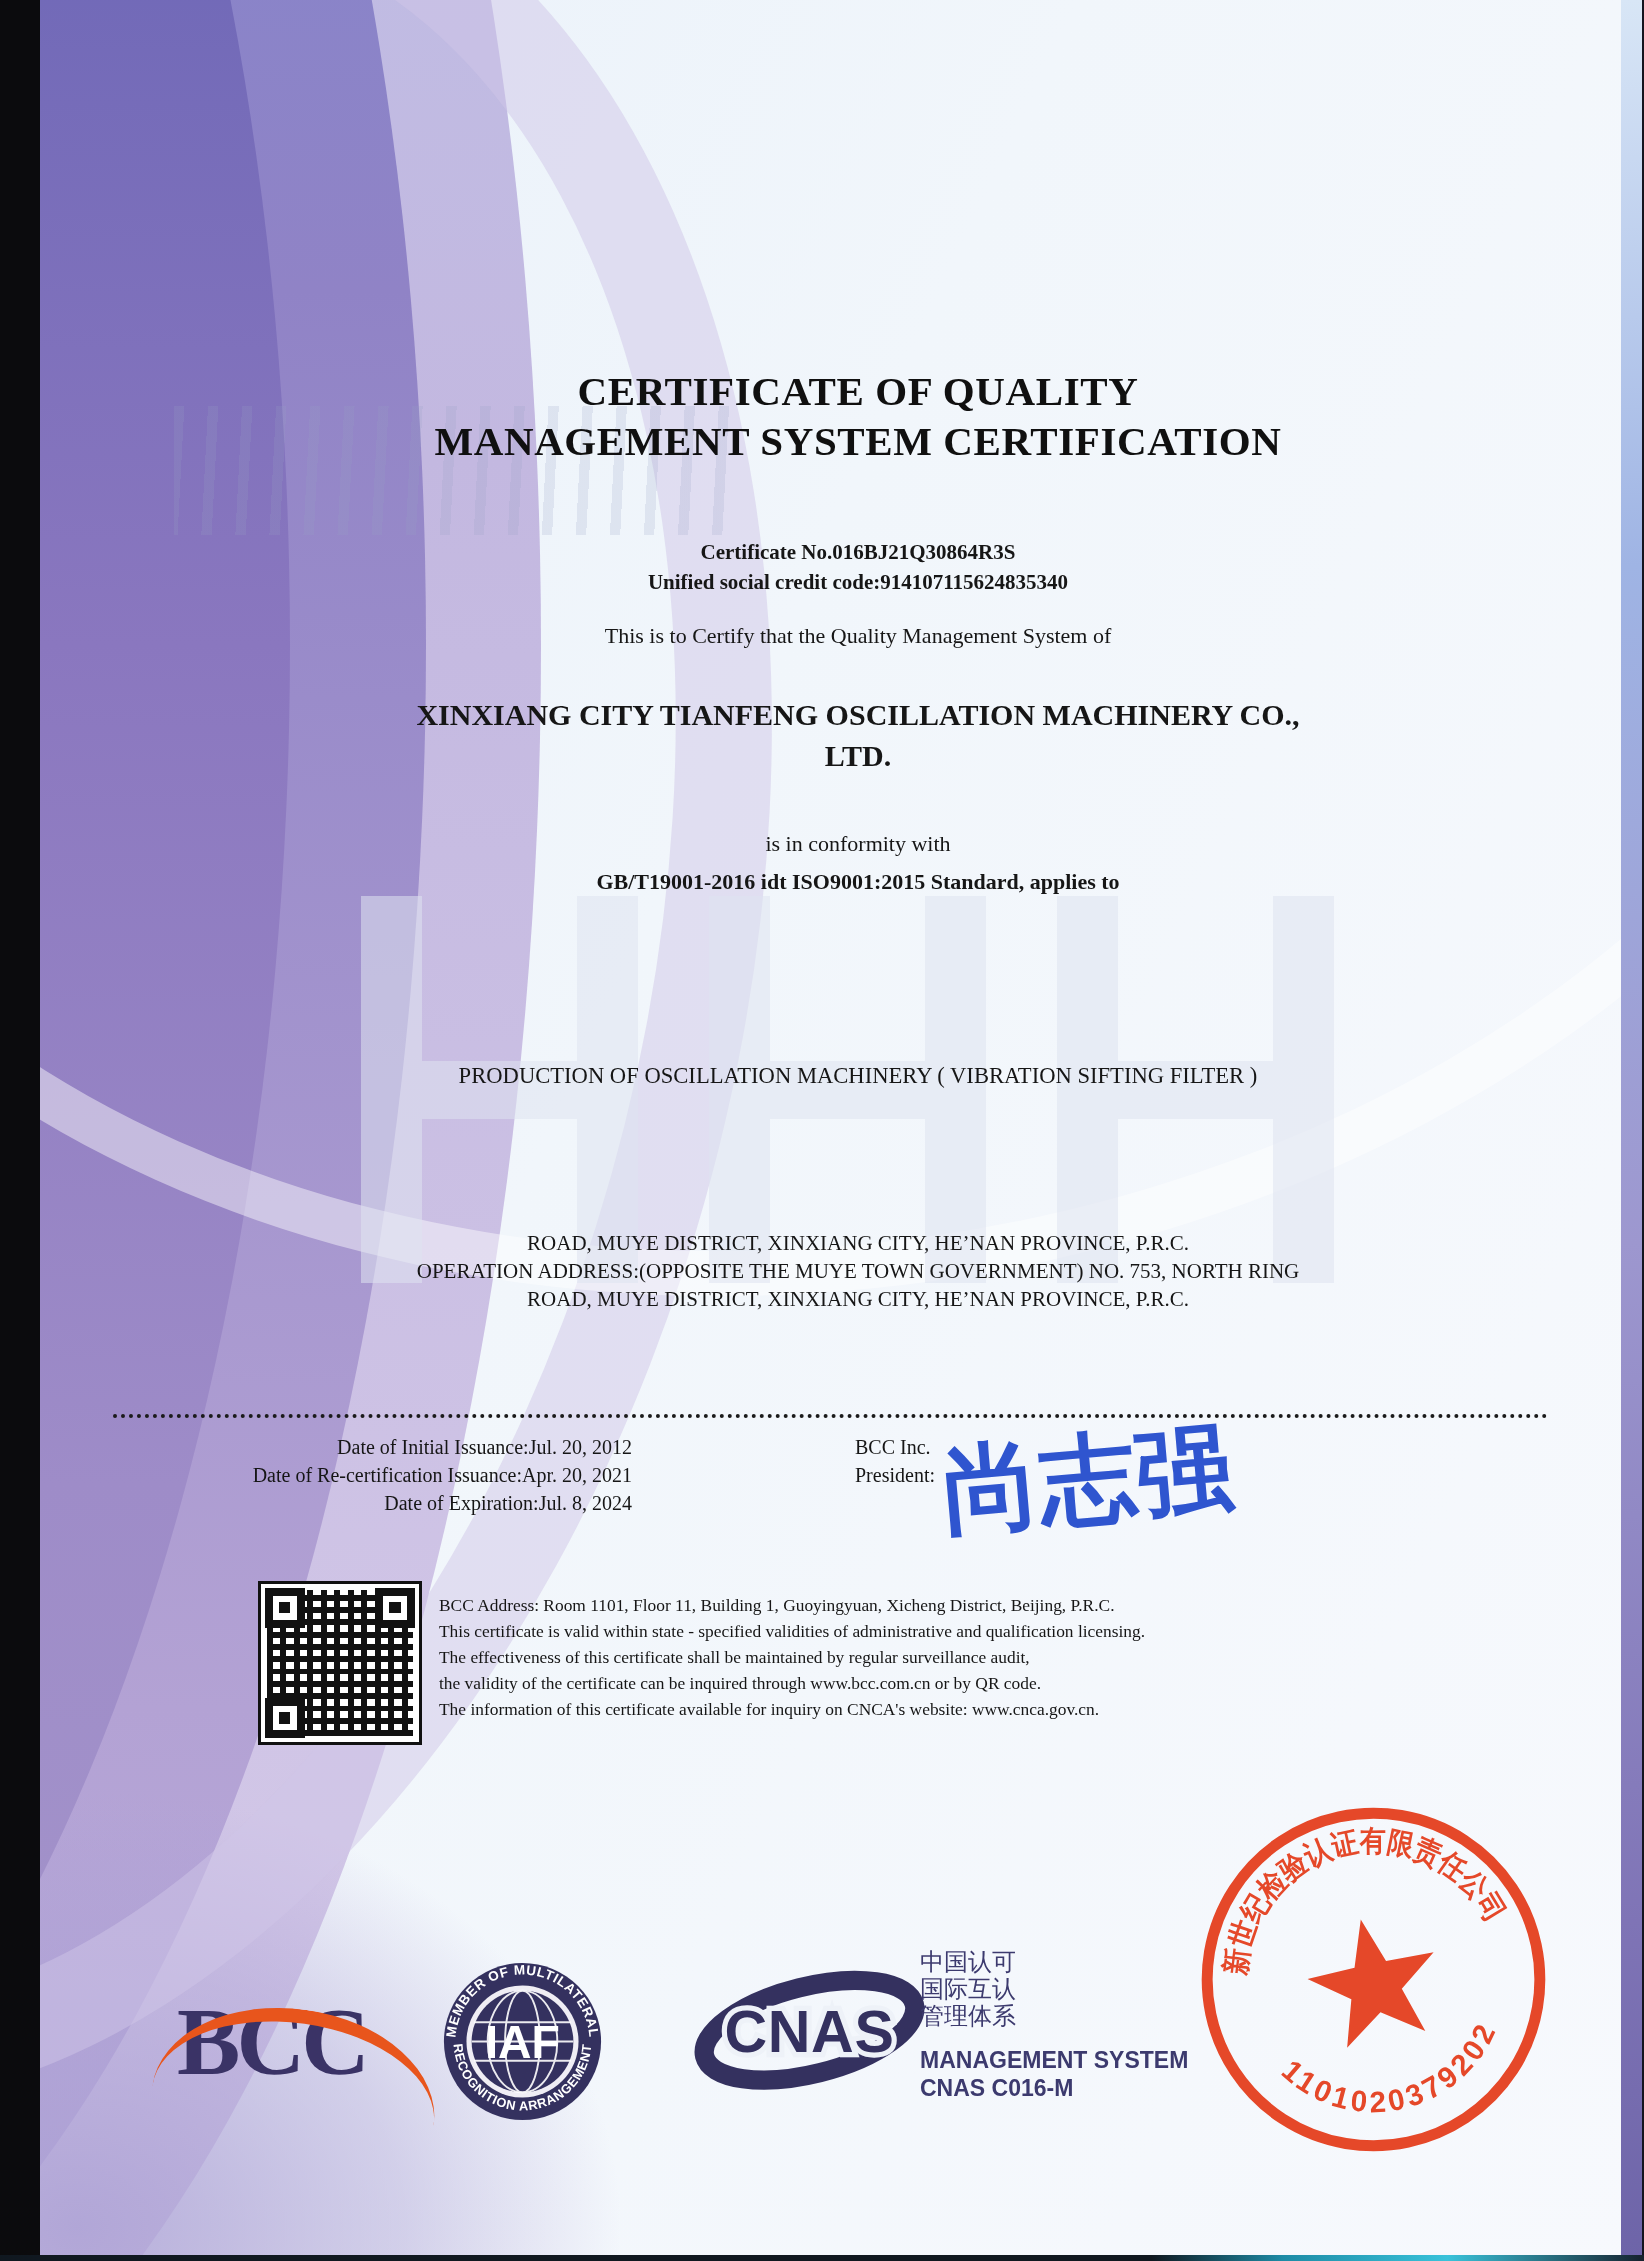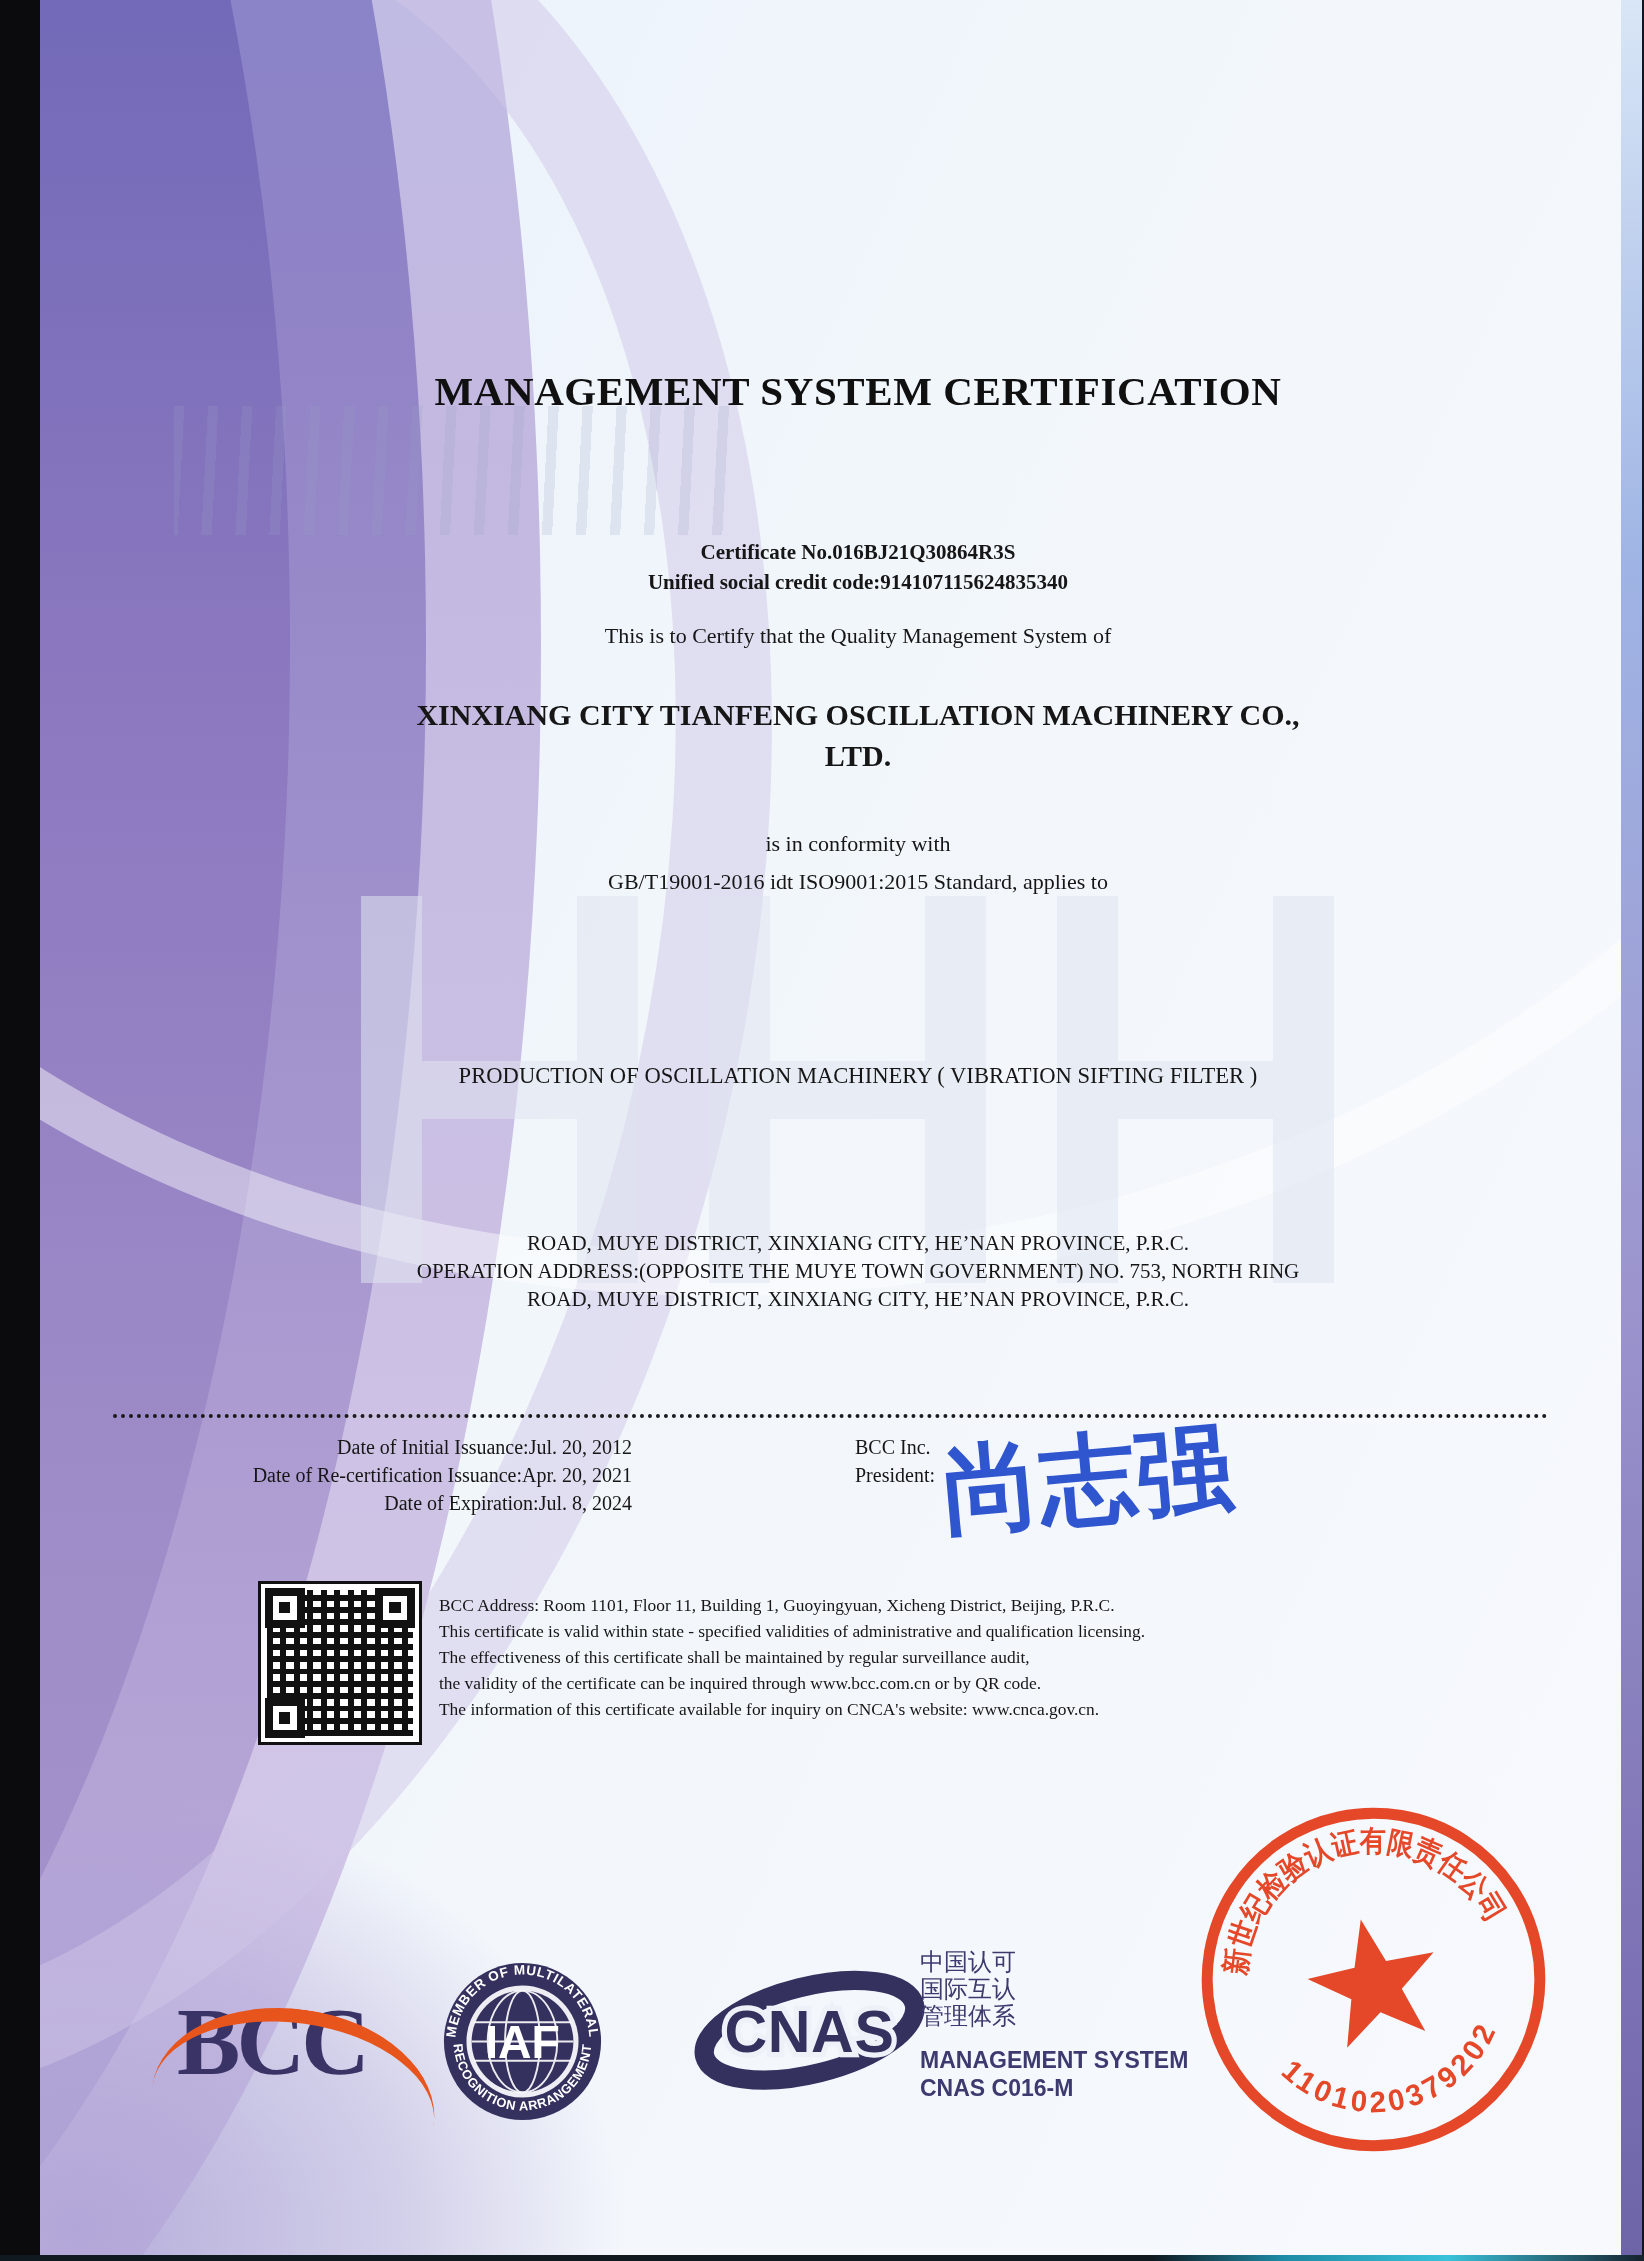--- a/index.html
+++ b/index.html
@@ -38,21 +38,21 @@
 
   
   .content { position:absolute; left:71px; top:0; width:1574px; height:100%; z-index:10; color:#161616; }
   .cline { position:absolute; left:0; width:100%; text-align:center; }
   .title { top:366px; font-size:41px; font-weight:bold; line-height:50px; letter-spacing:0.6px; color:#101010; }
   .certno { top:540px; font-size:21px; font-weight:bold;text-align:center; }
   .unified { top:570px; font-size:21px; font-weight:bold; }
   .intro { top:623px; font-size:22px; }
   .company { top:694px; font-size:30px; font-weight:bold; line-height:41px; }
   .conformity { top:831px; font-size:22px; }
-  .standard { top:869px; font-size:22px; }
+  .standard { top:869px; font-size:22px;font-weight:bold; }
   .scope { top:1063px; font-size:22.6px; }
   .addresses { top:1229px; font-size:21px; line-height:28px; }
 
   .dashes { position:absolute; left:42px; top:1414px; width:1435px; border-top:4.5px dotted #1b1b1b; }
 
   .dates { position:absolute; left:116px; top:1433px; width:445px; text-align:right;
            font-size:20px; line-height:28px; }
   .issuer { position:absolute; left:784px; top:1433px; font-size:20px; line-height:28px; }
   .signature { position:absolute; left:871px; top:1416px; font-size:97px; color:#2f55cf;
            transform:rotate(-5deg); font-weight:bold; z-index:12; }
@@ -99,20 +99,21 @@
   <div class="watermark">
     <div class="wm-h"></div><div class="wm-h"></div><div class="wm-h"></div>
   </div>
   <div class="edge-left"></div>
   <div class="edge-right"></div>
   <div class="edge-bottom"></div>
 
   <div class="content">
 
     <div class="cline title">
+      <div>CERTIFICATE OF QUALITY</div>
       <div>MANAGEMENT SYSTEM CERTIFICATION</div>
     </div>
 
     <div class="cline certno">Certificate No.016BJ21Q30864R3S</div>
     <div class="cline unified">Unified social credit code:914107115624835340</div>
 
     <div class="cline company">
       <div>XINXIANG CITY TIANFENG OSCILLATION MACHINERY CO.,</div>
       <div>LTD.</div>
     </div>

